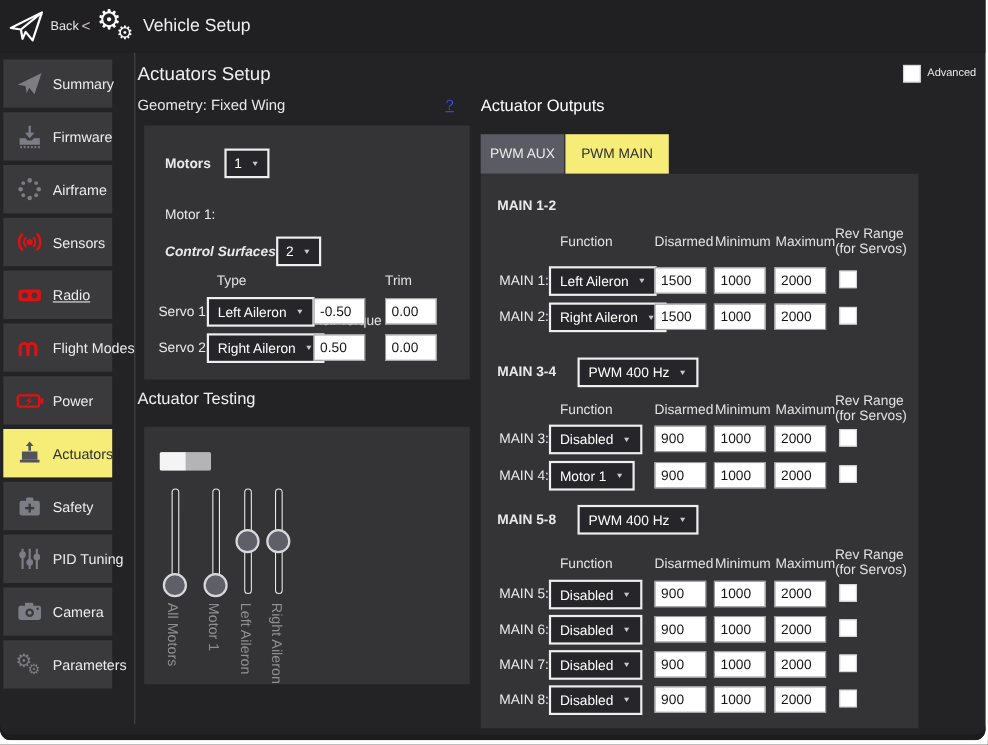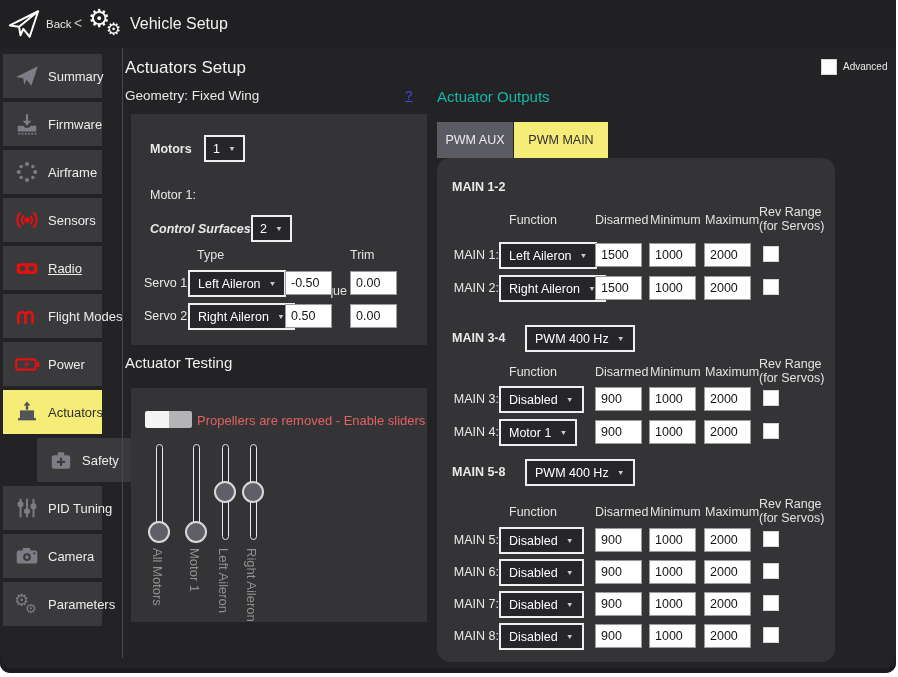--- a/index.html
+++ b/index.html
@@ -159,21 +159,21 @@
       <span class="ic" style="color:#53535a;">
         <svg width="26" height="26" viewBox="0 0 24 24" fill="currentColor">
           <path d="M12 2.2l3.2 3.8h-2.1v4h-2.2v-4H8.8z"></path>
           <path d="M5.5 10.5h13v7h-13z"></path>
             <path d="M3.8 17.5h16.4v2.2H3.8z"></path>
         </svg>
       </span>
       <span class="lab">Actuators</span>
     </div>
 
-    <div class="side-item" style="top:438px;margin-left:34px;">
+    <div class="side-item" style="top:438px;">
       <span class="ic" style="color:var(--icon-gray);">
         <svg width="26" height="26" viewBox="0 0 24 24" fill="currentColor">
           <rect x="9" y="4.8" width="6" height="3.4" rx="1"></rect>
           <rect x="3.5" y="7.5" width="17" height="12.5" rx="2"></rect>
           <rect x="11" y="10" width="2" height="7.5" style="fill:var(--sidebar-item);"></rect>
           <rect x="8.2" y="12.8" width="7.6" height="2" style="fill:var(--sidebar-item);"></rect>
         </svg>
       </span>
       <span class="lab">Safety</span>
     </div>
@@ -255,21 +255,20 @@
     <input class="inp" style="left: 219px; top: 190px;" value="0.00">
   </div>
 
   <div class="lbl" style="left:125px;top:354px;font-size:15px;color:#f0f0f0;">Actuator Testing</div>
 
   <div class="panel" style="left:131px;top:388px;width:296px;height:234px;">
     <div id="prop-toggle">
       <span class="knob"></span>
       <span class="track"></span>
     </div>
-    <div class="warn" style="left:66px;top:25px;">Propellers are removed - Enable sliders</div>
 
     <div class="vslider" style="left:14px;">
       <div class="track"></div>
       <div class="handle" style="top: 77.32px;"></div>
       <div class="slabel">All Motors</div>
     </div>
     <div class="vslider" style="left:51px;">
       <div class="track"></div>
       <div class="handle" style="top: 77.32px;"></div>
       <div class="slabel">Motor 1</div>
@@ -279,30 +278,30 @@
       <div class="handle" style="top: 37px;"></div>
       <div class="slabel">Left Aileron</div>
     </div>
     <div class="vslider" style="left:108px;">
       <div class="track"></div>
       <div class="handle" style="top: 37px;"></div>
       <div class="slabel">Right Aileron</div>
     </div>
   </div>
 
-  <div class="lbl" style="left:437px;top:88px;font-size:15px;color:#14b8a6;">Actuator Outputs</div>
+  <div class="lbl" style="left:437px;top:88px;font-size:15px;color:#ffffff;">Actuator Outputs</div>
 
   <div class="tab" style="left:437px;width:76px;">
     <span>PWM AUX</span>
   </div>
   <div class="tab active" style="left:514px;width:94px;">
     <span>PWM MAIN</span>
   </div>
 
-  <div class="panel" style="left:437px;top:158px;width:398px;height:504px;border-radius:13px;">
+  <div class="panel" style="left:437px;top:158px;width:398px;height:504px;">
 
     <div class="lbl bold" style="left:15px;top:22px;">MAIN 1-2</div>
     <div class="hdr" style="left:72px;top:55px;">Function</div>
     <div class="hdr" style="left:158px;top:55px;">Disarmed</div>
     <div class="hdr" style="left:213px;top:55px;">Minimum</div>
     <div class="hdr" style="left:268px;top:55px;">Maximum</div>
     <div class="hdr" style="left:322px;top:47px;">Rev Range</div>
     <div class="hdr" style="left:322px;top:61px;">(for Servos)</div>
 
     <div class="lbl row-label" style="left:15px;top:90px;">MAIN 1:</div>

